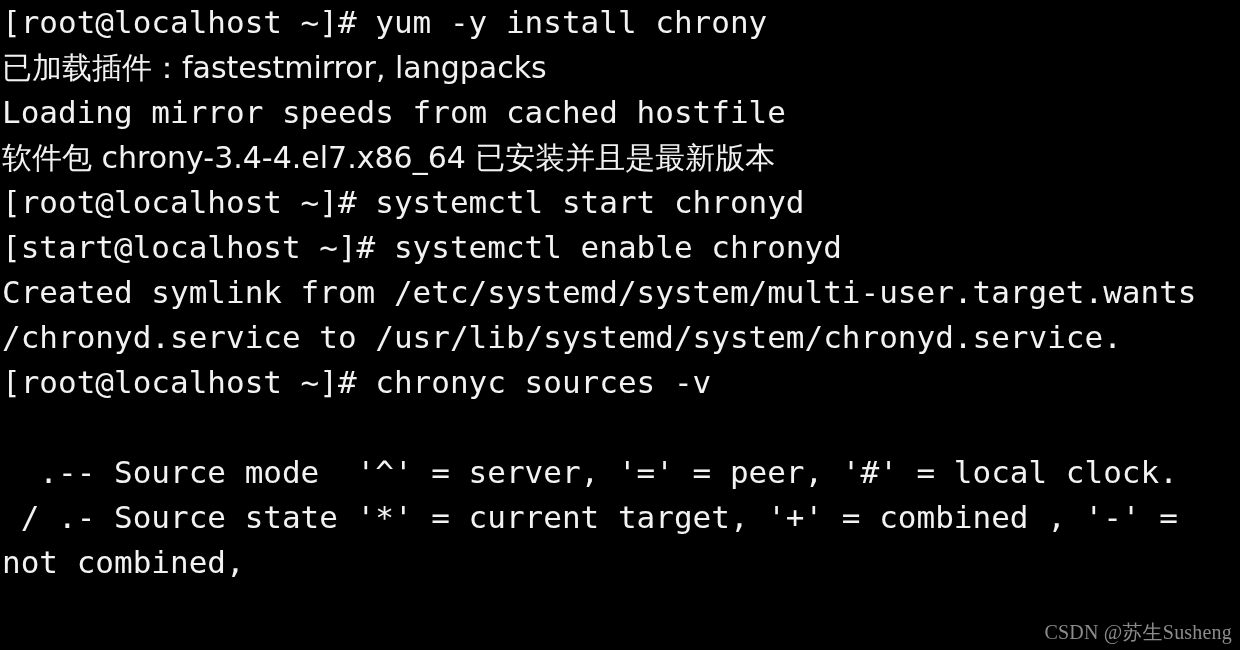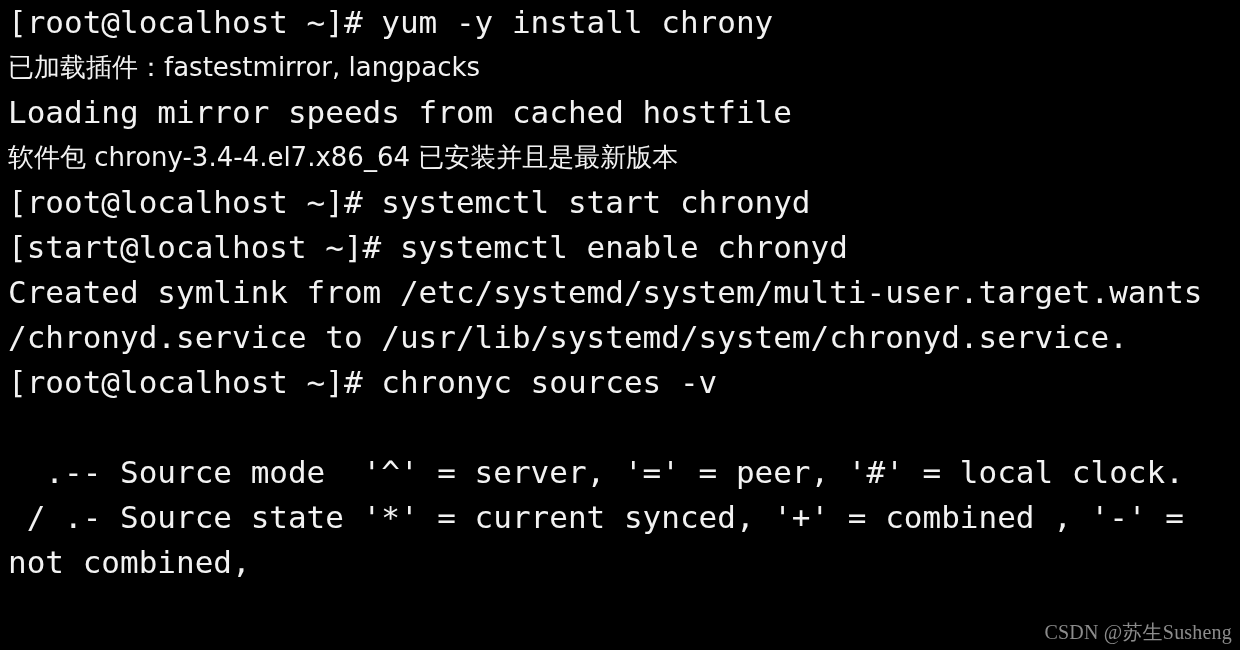--- a/index.html
+++ b/index.html
@@ -26,29 +26,29 @@
     top: 0;
     width: 1240px;
     padding: 0;
   }
   .line {
     display: block;
     height: 45px;
     line-height: 45px;
     white-space: pre;
     letter-spacing: 0px;
-    padding-left: 8px;
+    padding-left: 2px;
     color: #f2f2f2;
   }
   .line.blank {
     color: transparent;
   }
   .line.cn {
     font-family: "DejaVu Sans", "Liberation Sans", sans-serif;
-    font-size: 26px;
+    font-size: 30px;
   }
   .watermark {
     position: absolute;
     right: 8px;
     bottom: 6px;
     font-family: Liberation Serif, serif;
     font-size: 20px;
     line-height: 24px;
     color: #8c8c8c;
     white-space: pre;
@@ -67,18 +67,18 @@
     <span class="line cn">已加载插件：fastestmirror, langpacks</span>
     <span class="line">Loading mirror speeds from cached hostfile</span>
     <span class="line cn">软件包 chrony-3.4-4.el7.x86_64 已安装并且是最新版本</span>
     <span class="line">[root@localhost ~]# systemctl start chronyd</span>
     <span class="line">[start@localhost ~]# systemctl enable chronyd</span>
     <span class="line">Created symlink from /etc/systemd/system/multi-user.target.wants</span>
     <span class="line">/chronyd.service to /usr/lib/systemd/system/chronyd.service.</span>
     <span class="line">[root@localhost ~]# chronyc sources -v</span>
     <span class="line blank"></span>
     <span class="line">  .-- Source mode  '^' = server, '=' = peer, '#' = local clock.</span>
-    <span class="line"> / .- Source state '*' = current synced, '+' = combined , '-' =</span>
+    <span class="line"> / .- Source state '*' = current target, '+' = combined , '-' =</span>
     <span class="line cursor-row">not combined,</span>
   </div>
 
   <div class="watermark">CSDN @苏生Susheng</div>
 </div>
 
 </body></html>

